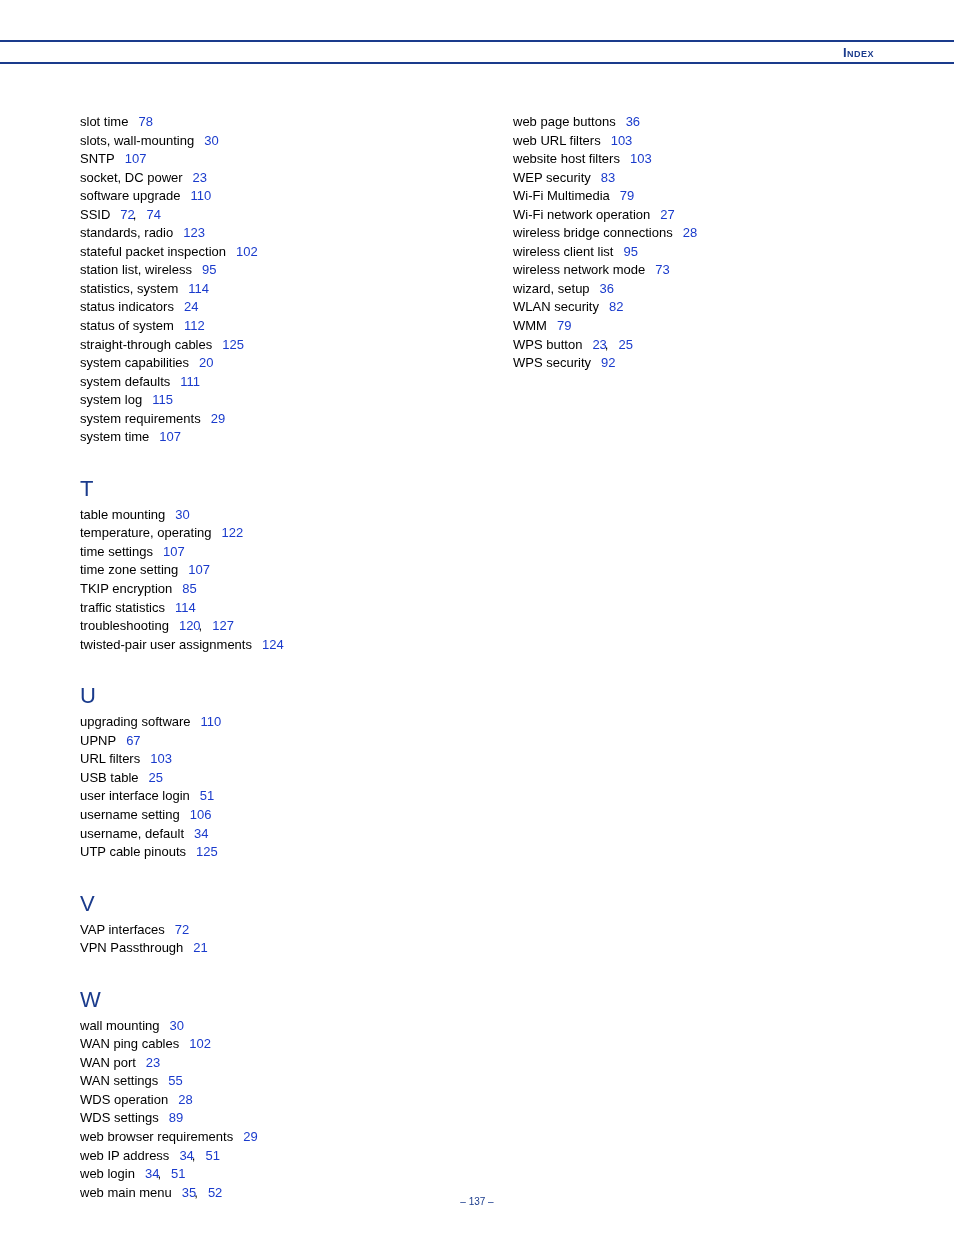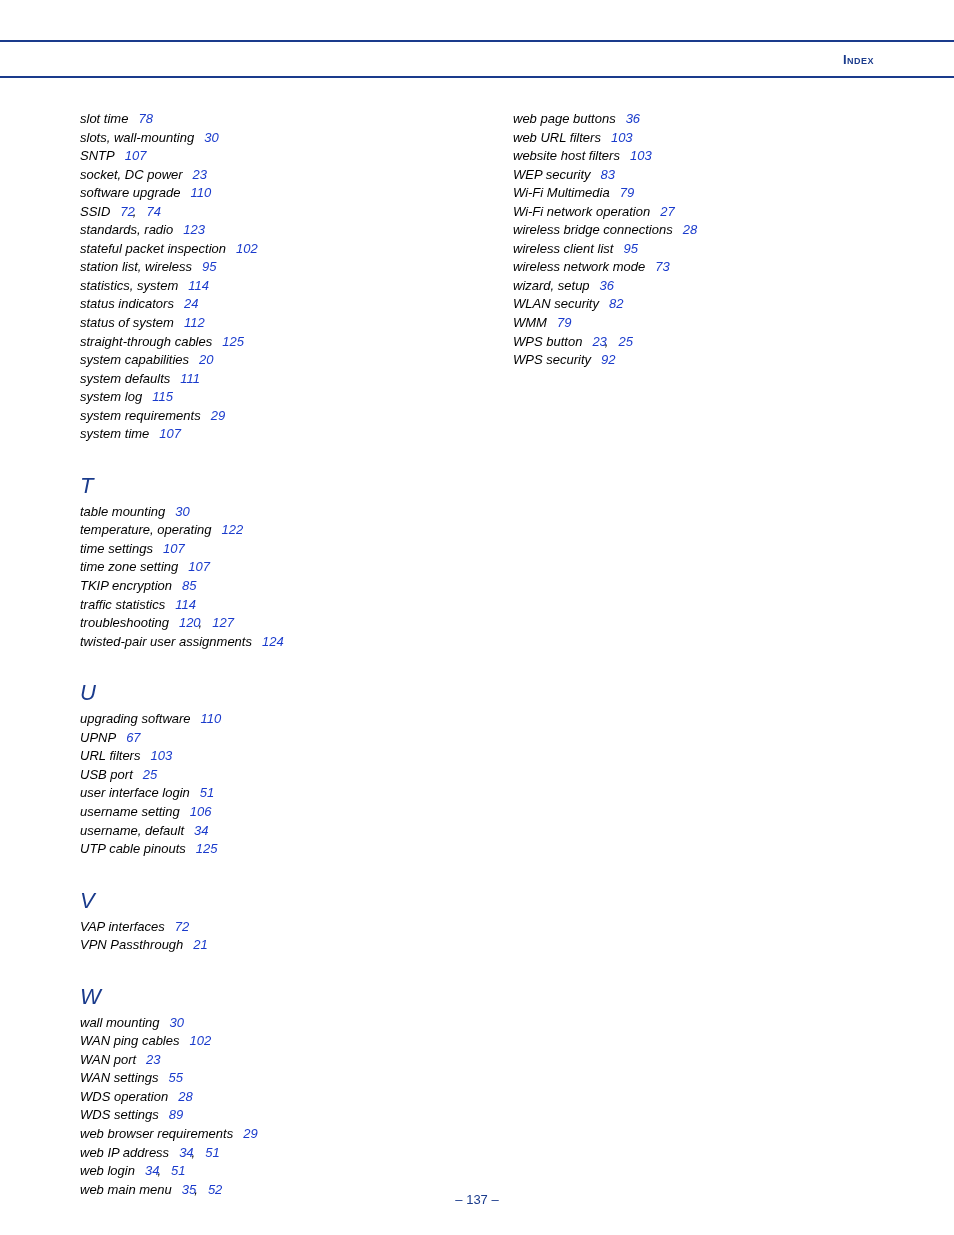--- a/index.html
+++ b/index.html
@@ -8,39 +8,38 @@
     font-size: 13px;
     color: #000;
     background: #fff;
     width: 954px;
     height: 1235px;
     position: relative;
   }
   .header-band {
     border-top: 2px solid #1a3b8c;
     border-bottom: 2px solid #1a3b8c;
-    height: 38px;
+    height: 24px;
     display: flex;
     align-items: center;
     justify-content: flex-end;
     padding-right: 80px;
     margin-top: 40px;
   }
   .header-title {
     font-variant: small-caps;
     color: #1a3b8c;
     font-weight: bold;
     font-size: 13px;
     letter-spacing: 0.5px;
   }
   .content {
     display: flex;
-    padding: 31px 80px 0 80px;
+    padding: 48px 80px 0 80px;
     gap: 72px;
-    font-style: italic;
   }
   .col {
     flex: 1;
   }
   .entry {
     margin: 1px 0;
     line-height: 1.35;
   }
   .entry-text {
     color: #000;
@@ -60,21 +59,21 @@
     margin-top: 30px;
     margin-bottom: 4px;
     font-weight: normal;
   }
   .footer {
     position: absolute;
     bottom: 28px;
     width: 100%;
     text-align: center;
     color: #1a3b8c;
-    font-size: 13px;
+    font-size: 10px;
   }
 </style>
 </head>
 <body>
 
 <div class="header-band">
   <span class="header-title">Index</span>
 </div>
 
 <div class="content">
@@ -103,21 +102,21 @@
       <div class="entry"><span class="entry-text">time settings</span><span class="pageref">107</span></div>
       <div class="entry"><span class="entry-text">time zone setting</span><span class="pageref">107</span></div>
       <div class="entry"><span class="entry-text">TKIP encryption</span><span class="pageref">85</span></div>
       <div class="entry"><span class="entry-text">traffic statistics</span><span class="pageref">114</span></div>
       <div class="entry"><span class="entry-text">troubleshooting</span><span class="pageref">120</span><span class="sep">,</span><span class="pageref">127</span></div>
       <div class="entry"><span class="entry-text">twisted-pair user assignments</span><span class="pageref">124</span></div>
       <div class="section-letter">U</div>
       <div class="entry"><span class="entry-text">upgrading software</span><span class="pageref">110</span></div>
       <div class="entry"><span class="entry-text">UPNP</span><span class="pageref">67</span></div>
       <div class="entry"><span class="entry-text">URL filters</span><span class="pageref">103</span></div>
-      <div class="entry"><span class="entry-text">USB port</span><span class="pageref">25</span></div>
+      <div class="entry"><span class="entry-text">USB table</span><span class="pageref">25</span></div>
       <div class="entry"><span class="entry-text">user interface login</span><span class="pageref">51</span></div>
       <div class="entry"><span class="entry-text">username setting</span><span class="pageref">106</span></div>
       <div class="entry"><span class="entry-text">username, default</span><span class="pageref">34</span></div>
       <div class="entry"><span class="entry-text">UTP cable pinouts</span><span class="pageref">125</span></div>
       <div class="section-letter">V</div>
       <div class="entry"><span class="entry-text">VAP interfaces</span><span class="pageref">72</span></div>
       <div class="entry"><span class="entry-text">VPN Passthrough</span><span class="pageref">21</span></div>
       <div class="section-letter">W</div>
       <div class="entry"><span class="entry-text">wall mounting</span><span class="pageref">30</span></div>
       <div class="entry"><span class="entry-text">WAN ping cables</span><span class="pageref">102</span></div>

